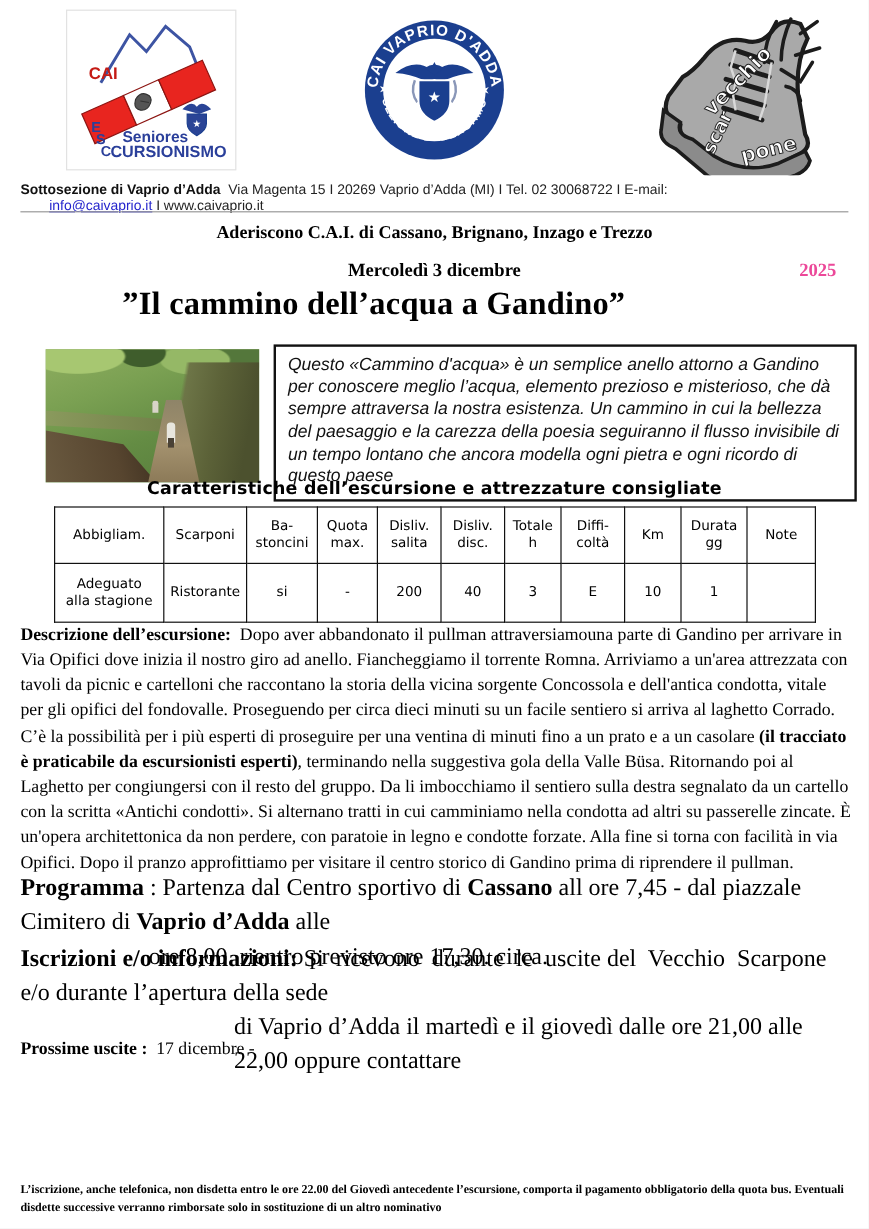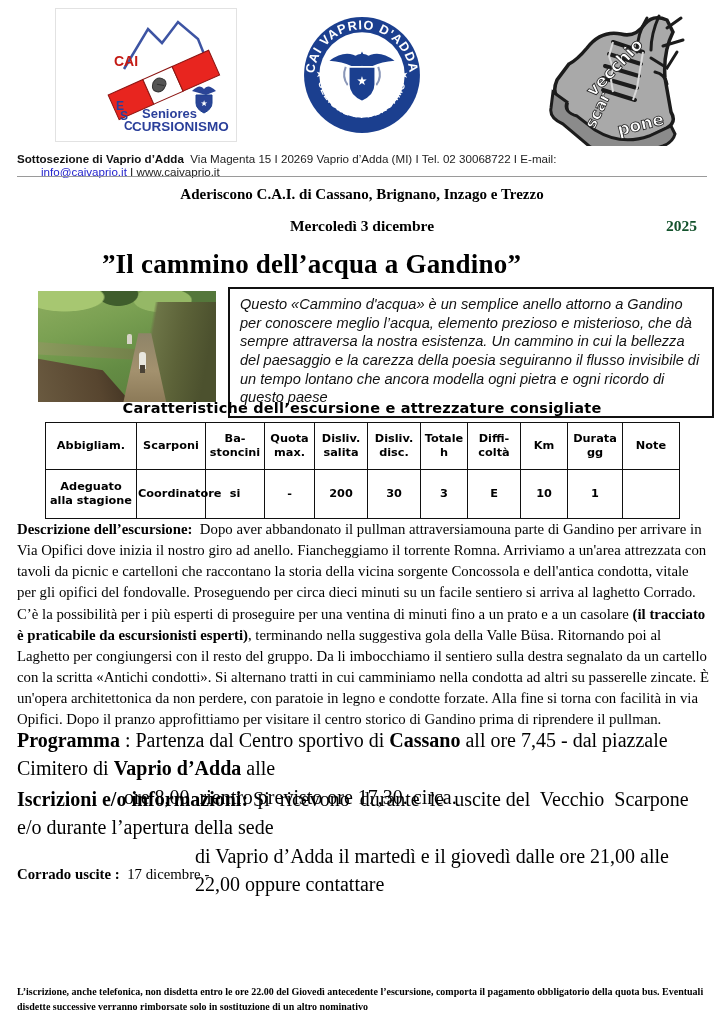--- a/index.html
+++ b/index.html
@@ -1,36 +1,36 @@
 <!DOCTYPE html>
 <html><head>
 <meta charset="utf-8">
 <style>
   html,body{margin:0;padding:0;background:#e9e9e9;}
   .page{position:relative;width:724px;height:1024px;background:#ffffff;margin:0 auto;
         font-family:"Liberation Serif",serif;color:#000;overflow:hidden;}
   .abs{position:absolute;}
 
   
-  .logo-left-wrap{left:55px;top:8px;width:140px;height:132px;border:1px solid #e2e2e2;background:#fff;padding-left:40px;}
+  .logo-left-wrap{left:55px;top:8px;width:140px;height:132px;border:1px solid #e2e2e2;background:#fff;}
   .logo-center-wrap{left:301px;top:14px;width:122px;height:122px;}
   .logo-right-wrap{left:543px;top:6px;width:158px;height:140px;}
 
   
   .address{left:17px;top:152px;width:692px;font-family:"Liberation Sans",sans-serif;
            font-size:11.6px;color:#222;white-space:nowrap;}
   .address b{color:#111;}
-  .address a{color:#2323cc;cursor:pointer;padding-left:24px;}
+  .address a{color:#2323cc;text-decoration:underline;cursor:pointer;padding-left:24px;}
   .rule{left:17px;top:176px;width:690px;border-top:1.5px solid #9a9a9a;height:0;}
 
   
   .adherents{left:0;top:186px;width:724px;text-align:center;font-size:15px;font-weight:bold;}
   .daterow{left:0;top:217px;width:724px;text-align:center;font-size:15.5px;font-weight:bold;}
   .year{right:27px;top:217px;font-size:15.5px;font-weight:bold;}
-  .main-title{left:0;top:249px;width:623px;text-align:center;font-size:27px;font-weight:bold;letter-spacing:.2px;}
+  .main-title{left:0;top:238px;width:623px;text-align:center;font-size:27px;font-weight:bold;letter-spacing:.2px;}
 
   
   .photo{left:38px;top:291px;width:178px;height:111px;overflow:hidden;
          background:linear-gradient(160deg,#8fae60 0%,#7aa052 30%,#648c44 60%,#55793a 100%);}
   .photo .canopy{position:absolute;left:0;top:0;width:100%;height:55%;
          background:radial-gradient(ellipse at 15% 10%,#a7c771 0 18%,transparent 19%),
                     radial-gradient(ellipse at 45% 5%,#3f5d2c 0 14%,transparent 15%),
                     radial-gradient(ellipse at 70% 15%,#95b866 0 16%,transparent 17%),
                     radial-gradient(ellipse at 90% 8%,#54773b 0 15%,transparent 16%);}
   .photo .rockR{position:absolute;right:0;top:10%;width:38%;height:95%;
@@ -51,21 +51,21 @@
 
   .intro-box{left:228px;top:287px;width:462px;height:115px;border:2px solid #111;background:#fff;
              padding:6px 10px;box-sizing:content-box;}
   .intro-text{font-family:"Liberation Sans",sans-serif;font-style:italic;font-size:14.6px;
               line-height:1.28;color:#111;}
 
   
   .tbl-title{left:0;top:400px;width:724px;text-align:center;font-family:"DejaVu Sans",sans-serif;
              font-weight:700;font-size:14.5px;letter-spacing:.2px;}
   .char-table{left:45px;top:422px;border-collapse:collapse;table-layout:fixed;width:635px;
-              font-family:"DejaVu Sans",sans-serif;font-size:11.3px;font-weight:700;}
+              font-family:"DejaVu Sans",sans-serif;font-size:11.3px;font-weight:400;}
   .char-table td{border:1.6px solid #111;text-align:center;vertical-align:middle;
                  white-space:pre-line;padding:2px 1px;line-height:1.25;}
   .char-table tr.hdr td{height:42px;}
   .char-table tr.row td{height:44px;}
 
   
   .desc{left:17px;top:519px;width:694px;font-size:14.8px;line-height:1.43;text-align:left;}
   .prog{left:17px;top:726px;width:694px;font-size:20px;line-height:1.42;}
   .prog .ind{padding-left:107px;}
   .iscr{left:17px;top:785px;width:694px;font-size:20px;line-height:1.42;}
@@ -141,21 +141,21 @@
       <text x="74" y="126" transform="rotate(-14 90 120)" font-family="DejaVu Sans, sans-serif" font-size="17" font-weight="bold" fill="#ffffff" stroke="#1c1c1c" stroke-width="0.8">pone</text>
     </svg>
   </div>
 
   <div class="abs address"><b>Sottosezione di Vaprio d’Adda</b><span class="pre">  Via Magenta 15 I 20269 Vaprio d’Adda (MI) I Tel. 02 30068722 I E-mail: </span><a>info@caivaprio.it</a><span> I www.caivaprio.it</span>
   </div>
   <div class="abs rule"></div>
 
   <div class="abs adherents">Aderiscono C.A.I. di Cassano, Brignano, Inzago e Trezzo</div>
   <div class="abs daterow">Mercoledì 3 dicembre</div>
-  <div class="abs year" style="color:#14532d;">2025</div>
+  <div class="abs year" style="color:#ec4899;">2025</div>
   <div class="abs main-title">”Il cammino dell’acqua a Gandino”</div>
 
   <div class="abs photo">
     <div class="canopy"></div>
     <div class="rockR"></div>
     <div class="walltop"></div>
     <div class="wallL"></div>
     <div class="path"></div>
     <div class="hiker2"></div>
     <div class="hiker1"></div>
@@ -183,25 +183,25 @@
       <td style="width:50px">Diffi-
 coltà</td>
       <td style="width:44px">Km</td>
       <td style="width:52px">Durata
 gg</td>
       <td>Note</td>
     </tr>
     <tr class="row">
       <td>Adeguato
 alla stagione</td>
-      <td>Coordinatore</td>
+      <td>Ristorante</td>
       <td>si</td>
       <td>-</td>
       <td>200</td>
-      <td>30</td>
+      <td>40</td>
       <td>3</td>
       <td>E</td>
       <td>10</td>
       <td>1</td>
       <td></td>
     </tr>
   </tbody>
     </table>
 
   <div class="abs desc"><b>Descrizione dell’escursione:</b><span class="pre">  Dopo aver abbandonato il pullman attraversiamouna parte di Gandino per arrivare in Via Opifici dove inizia il nostro giro ad anello. Fiancheggiamo il torrente Romna. Arriviamo a un'area attrezzata con tavoli da picnic e cartelloni che raccontano la storia della vicina sorgente Concossola e dell'antica condotta, vitale per gli opifici del fondovalle. Proseguendo per circa dieci minuti su un facile sentiero si arriva al laghetto Corrado. C’è la possibilità per i più esperti di proseguire per una ventina di minuti fino a un prato e a un casolare </span><b>(il tracciato è praticabile da escursionisti esperti)</b><span>, terminando nella suggestiva gola della Valle Büsa. Ritornando poi al Laghetto per congiungersi con il resto del gruppo. Da li imbocchiamo il sentiero sulla destra segnalato da un cartello con la scritta «Antichi condotti». Si alternano tratti in cui camminiamo nella condotta ad altri su passerelle zincate. È un'opera architettonica da non perdere, con paratoie in legno e condotte forzate. Alla fine si torna con facilità in via Opifici. Dopo il pranzo approfittiamo per visitare il centro storico di Gandino prima di riprendere il pullman.</span>
@@ -213,18 +213,18 @@
     <div class="ind pre">ore 8,00  rientro previsto ore 17,30. circa.</div>
   </div>
 
   <div class="abs iscr">
     <div><b>Iscrizioni e/o informazioni:</b><span class="pre"> Si  ricevono  durante  le  uscite del  Vecchio  Scarpone e/o durante l’apertura della sede</span>
     </div>
     <div class="ind">di Vaprio d’Adda il martedì e il giovedì dalle ore 21,00 alle 22,00 oppure contattare</div>
   </div>
 
 
-  <div class="abs prossime"><b>Corrado uscite :</b><span class="pre">  17 dicembre -</span>
+  <div class="abs prossime"><b>Prossime uscite :</b><span class="pre">  17 dicembre -</span>
   </div>
 
   <div class="abs footer">L’iscrizione, anche telefonica, non disdetta entro le ore 22.00 del Giovedì antecedente l’escursione, comporta il pagamento obbligatorio della quota bus. Eventuali disdette successive verranno rimborsate solo in sostituzione di un altro nominativo</div>
 
 </div>
 
 </body></html>

